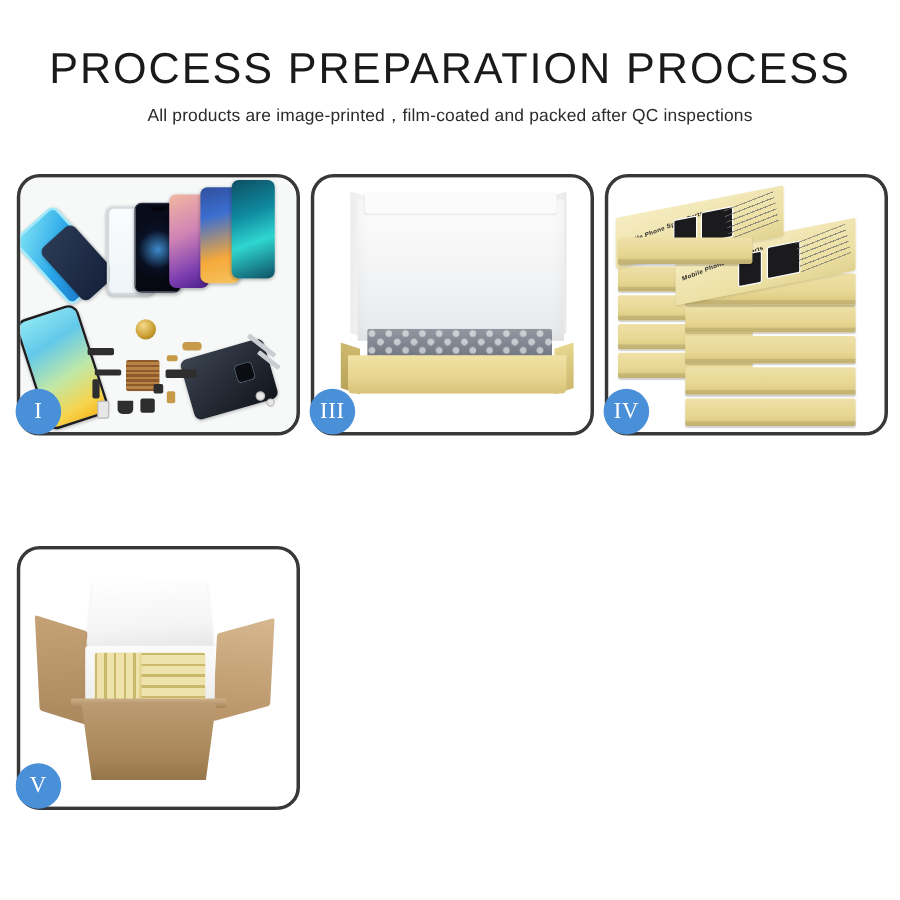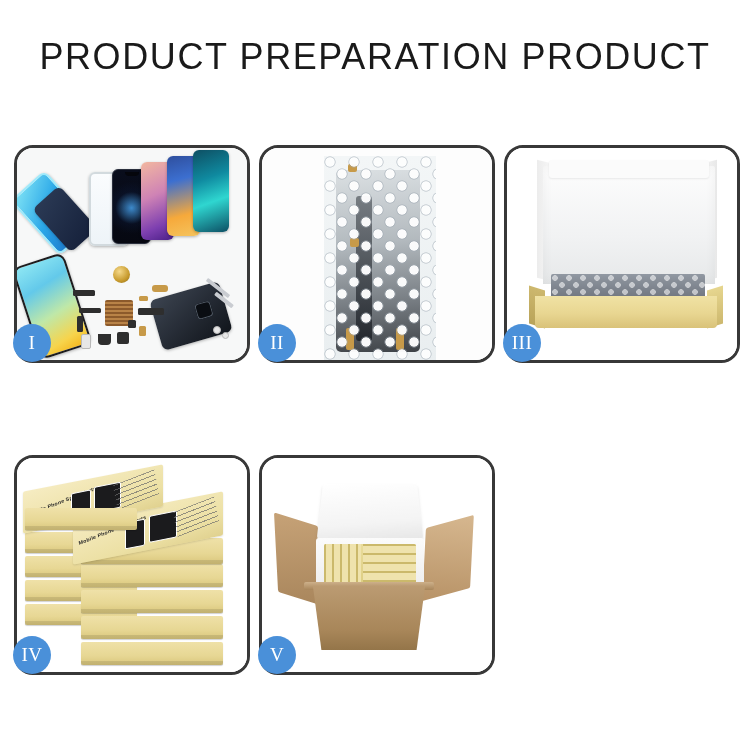--- a/index.html
+++ b/index.html
@@ -369,21 +369,22 @@
     clip-path: polygon(0 0, 100% -22%, 100% 62%, 0 100%);
   }
   .c6-tape {
     position:absolute; background: rgba(150,118,80,.55); border-radius:1px;
   }
 </style>
 </head>
 <body>
 
 <div class="header">
-  <div class="page-title">PRODUCT PREPARATION PRODUCT</div>
+  <div class="page-title">PROCESS PREPARATION PROCESS</div>
+  <div class="page-subtitle">All products are image-printed，film-coated and packed after QC inspections</div>
 </div>
 
 <div class="grid">
 
   <div class="panel">
     <div class="panel-clip">
       <div class="p1-bg"></div>
 
       <div class="ph ph-film"></div>
       <div class="ph ph-film2"></div>
@@ -409,35 +410,20 @@
       <div class="part" style="left:100px;top:184px;width:12px;height:12px;border-radius:2px;"></div>
       <div class="part gold" style="left:122px;top:178px;width:7px;height:10px;"></div>
       <div class="part tool" style="left:187px;top:138px;width:28px;height:4px;transform:rotate(38deg);"></div>
       <div class="part tool" style="left:196px;top:150px;width:22px;height:4px;transform:rotate(38deg);"></div>
       <div class="part white" style="left:196px;top:178px;width:6px;height:6px;border-radius:50%;"></div>
       <div class="part white" style="left:205px;top:184px;width:5px;height:5px;border-radius:50%;"></div>
     </div>
     <div class="badge">I</div>
   </div>
 
-  <div class="panel">
-    <div class="panel-clip">
-      <div class="p2-bg"></div>
-      <div class="bw-wrap">
-        <div class="bw-inner"></div>
-        <div class="bw-strip"></div>
-        <div class="bw-tab" style="left:24px;top:8px;width:9px;height:8px;"></div>
-        <div class="bw-tab" style="left:26px;top:82px;width:9px;height:9px;"></div>
-        <div class="bw-tab" style="left:22px;top:172px;width:8px;height:22px;"></div>
-        <div class="bw-tab" style="left:72px;top:172px;width:8px;height:22px;"></div>
-        <div class="bw-bubbles"></div>
-      </div>
-    </div>
-    <div class="badge">II</div>
-  </div>
 
   <div class="panel">
     <div class="panel-clip">
       <div class="p3-bg"></div>
       <div class="b3-lid-l"></div>
       <div class="b3-lid-r"></div>
       <div class="b3-foamback"></div>
       <div class="b3-bubble"></div>
       <div class="b3-left-flap"></div>
       <div class="b3-right-flap"></div>

